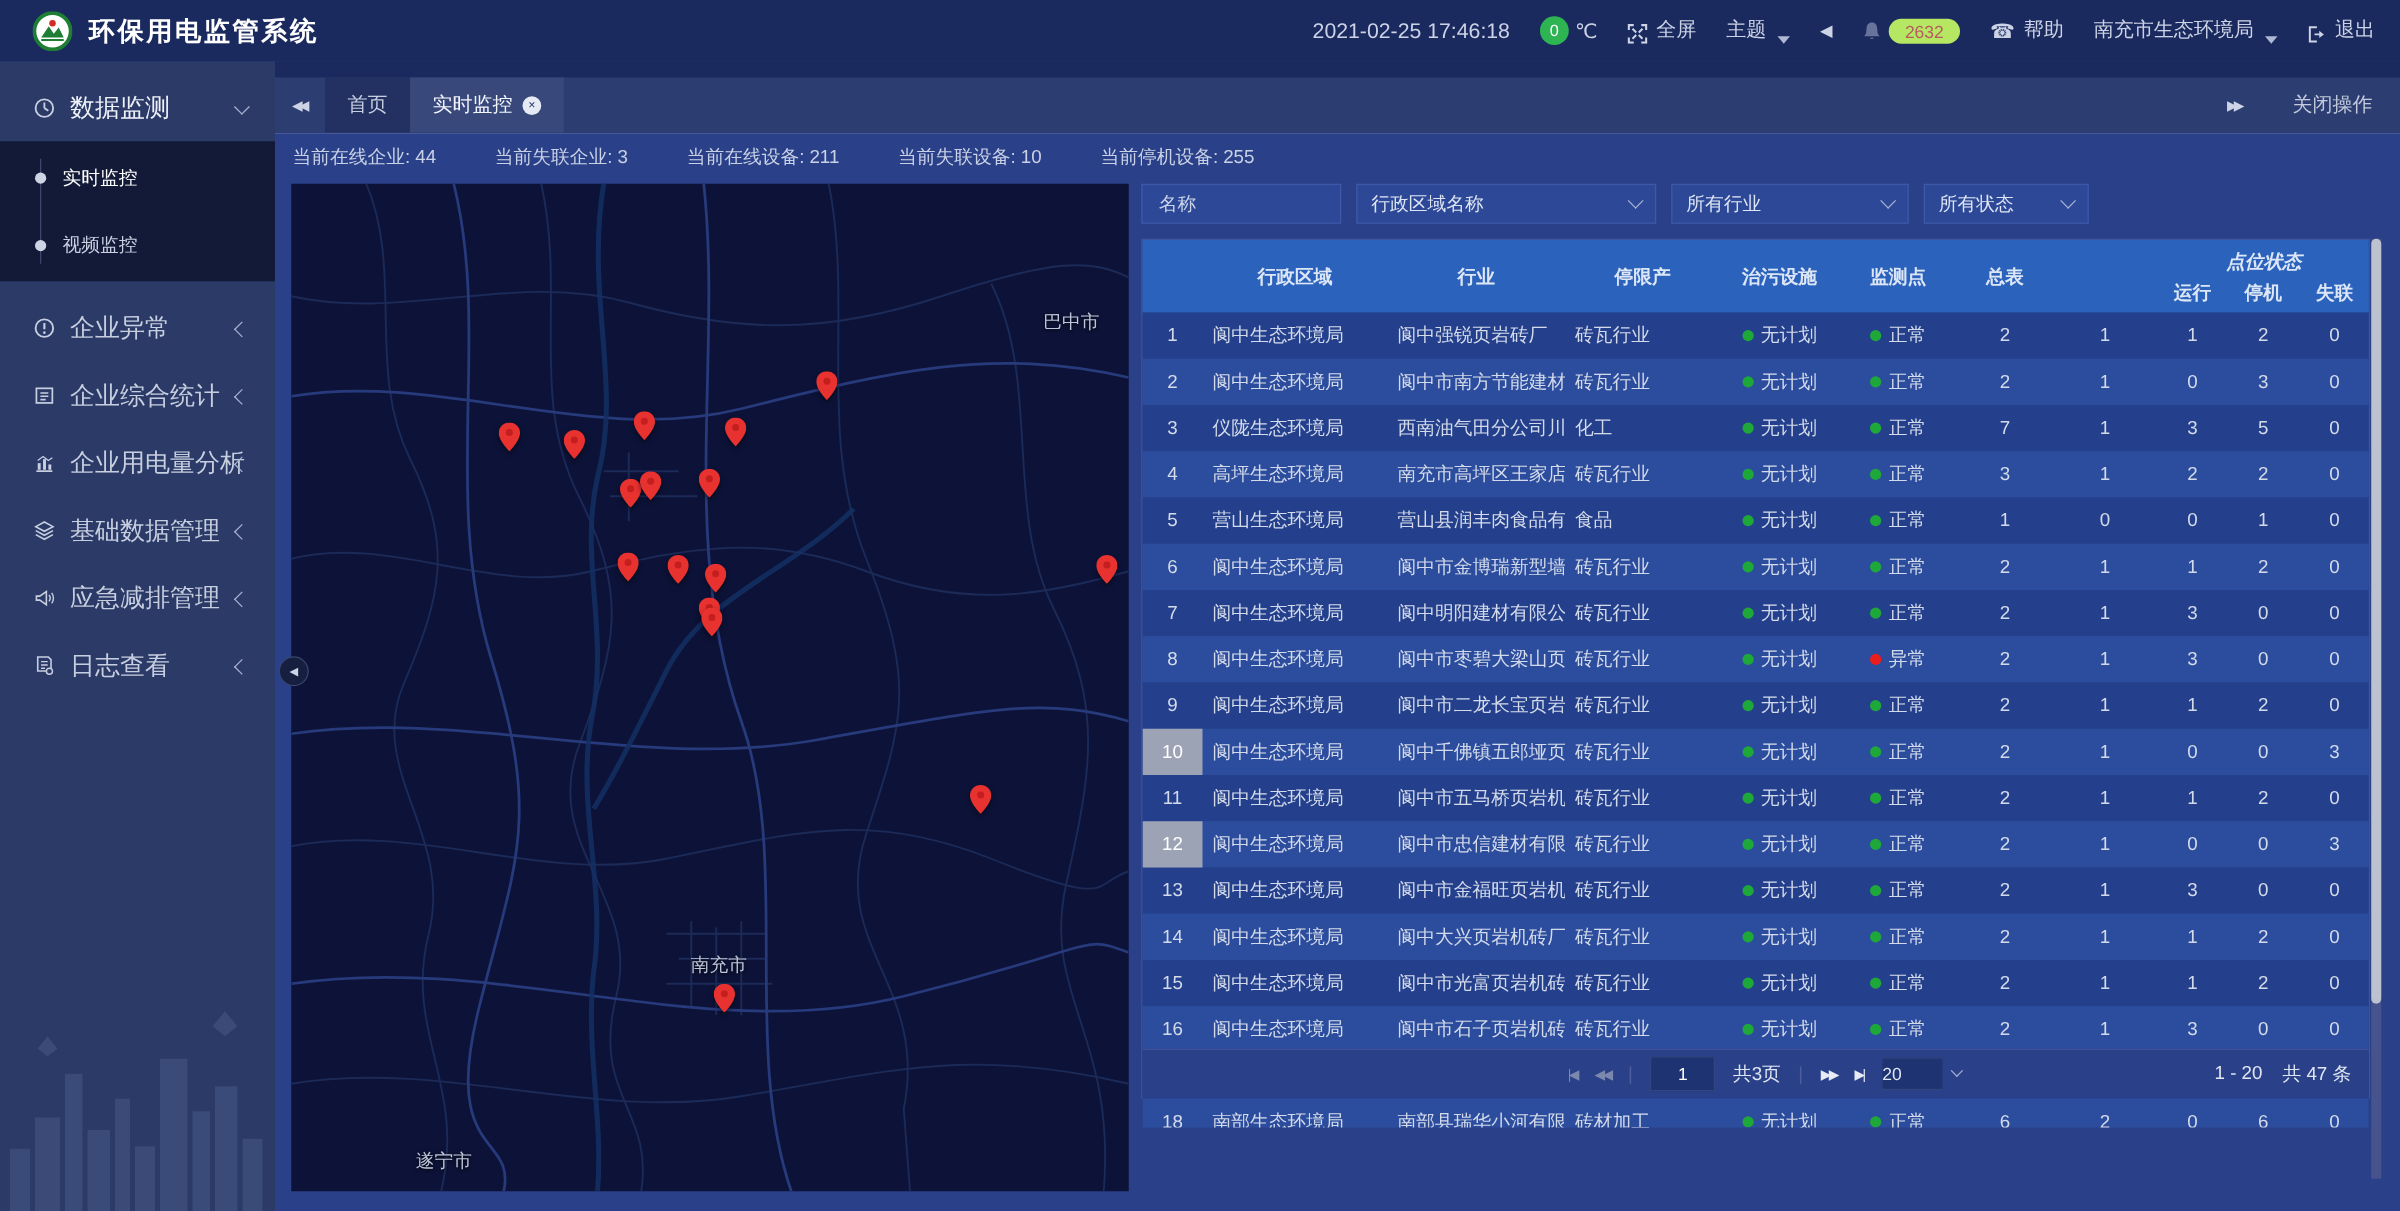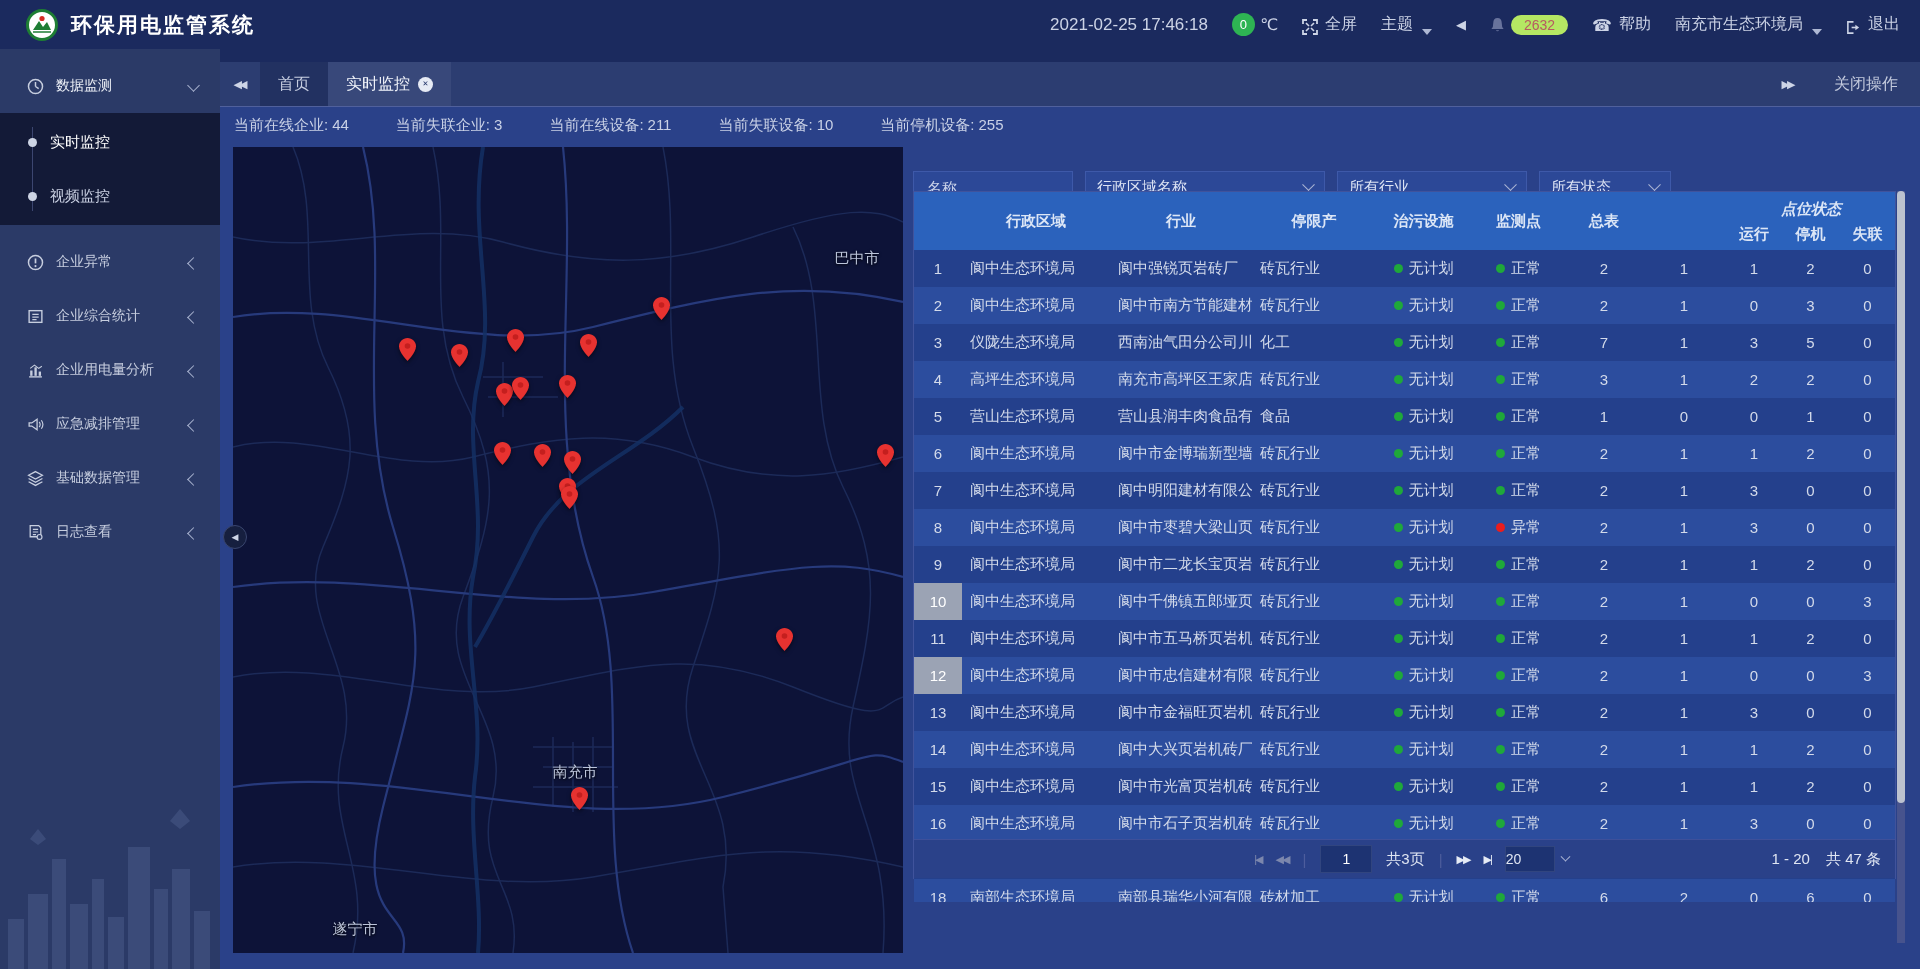--- a/index.html
+++ b/index.html
@@ -36,21 +36,21 @@
   .tab.home{background:#223161;margin-left:2px;}
   .tab.active{background:#38487a;color:#f2f5fb;gap:8px;}
   .tab-close{width:15px;height:15px;border-radius:50%;background:#e6eaf4;color:#2b3c6e;
              font-size:9px;line-height:15px;text-align:center;font-weight:bold;}
   .tabbar-right{margin-left:auto;display:flex;align-items:center;gap:28px;padding-right:22px;}
   .close-ops{font-size:16px;color:#c3cadd;cursor:pointer;}
 
   
   .sidebar{position:absolute;left:0;top:49px;width:220px;height:920px;background:#2b3a67;
            color:#c7cedf;z-index:25;padding-top:10px;box-sizing:border-box;overflow:hidden;}
-  .group{height:54px;display:flex;align-items:center;padding-left:27px;font-size:14px;
+  .group{height:54px;display:flex;align-items:center;padding-left:27px;font-size:20px;
          position:relative;cursor:pointer;}
   .group.first{color:#eef1f8;}
   .gicon{width:17px;height:17px;margin-right:12px;flex:0 0 auto;}
   .gicon svg{display:block;}
   .chev{position:absolute;right:22px;width:8px;height:8px;border-color:#aab3d0;border-style:solid;border-width:0;}
   .chev.down{border-right-width:1.6px;border-bottom-width:1.6px;transform:rotate(45deg);top:22px;}
   .chev.left{border-left-width:1.6px;border-bottom-width:1.6px;transform:rotate(45deg);top:24px;}
   .submenu{background:#131a37;position:relative;padding:2px 0;margin-bottom:10px;}
   .vline{position:absolute;left:32px;top:14px;bottom:14px;width:1px;background:#3c4670;}
   .schild{height:54px;display:flex;align-items:center;padding-left:50px;font-size:15px;
@@ -72,21 +72,21 @@
         text-shadow:0 1px 3px #000;white-space:nowrap;}
   .pin{position:absolute;width:17px;height:23px;filter:drop-shadow(0 2px 2px rgba(0,0,0,.5));}
   .collapse-handle{position:absolute;left:3px;top:418px;width:22px;height:22px;border-radius:50%;
         background:#161f3f;border:1px solid #39456e;display:flex;align-items:center;
         justify-content:center;color:#cdd4e6;font-size:9px;cursor:pointer;z-index:5;}
 
   
   .filters{position:absolute;left:693px;top:40px;display:flex;gap:12px;}
   .fbox{height:32px;background:#2c4897;border:1px solid #3e59a9;color:#dde4f4;font-size:15px;
         display:flex;align-items:center;justify-content:space-between;padding:0 11px;
-        box-sizing:border-box;cursor:pointer;margin-top:24px;}
+        box-sizing:border-box;cursor:pointer;}
   .fbox input{background:transparent;border:none;outline:none;color:#dde4f4;font-size:15px;
         width:100%;font-family:inherit;}
   .fbox input::placeholder{color:#ccd4ea;opacity:1;}
   .selchev{width:8px;height:8px;border-right:1.6px solid #aab4d4;border-bottom:1.6px solid #aab4d4;
         transform:rotate(45deg) translate(-2px,-2px);flex:0 0 auto;}
 
   
   .table-wrap{position:absolute;left:693px;top:84px;width:983px;height:688px;
         border:1px solid #40539c;box-sizing:border-box;}
   .gridrow{display:grid;grid-template-columns:48px 148px 142px 124px 95px 95px 76px 84px 56px 57px 57px;}
@@ -236,36 +236,36 @@
               <rect x="11" y="9" width="2.2" height="4" fill="#c7cedf"></rect>
               <path d="M3 6l4-3 4 3 3-2" stroke="#c7cedf" stroke-width="1" fill="none"></path>
             </svg>
           </span>
        <span>企业用电量分析</span>
        <span class="chev left"></span>
      </div>
         <div class="group">
        <span class="gicon">
             <svg width="17" height="17" viewBox="0 0 16 16">
-              <path d="M2 6.5v3h2.5L9.5 13V3L4.5 6.5z" stroke="#c7cedf" stroke-width="1.2" fill="none"></path>
-              <path d="M11.5 5.5c1 1.4 1 3.6 0 5 M13.5 4c1.7 2.3 1.7 5.7 0 8" stroke="#c7cedf" stroke-width="1.1" fill="none"></path>
-            </svg>
-          </span>
-       <span>应急减排管理</span>
-       <span class="chev left"></span>
-     </div>
-        <div class="group">
-       <span class="gicon">
-            <svg width="17" height="17" viewBox="0 0 16 16">
               <path d="M8 1.5L14.5 5 8 8.5 1.5 5z" stroke="#c7cedf" stroke-width="1.2" fill="none"></path>
               <path d="M1.5 8L8 11.5 14.5 8" stroke="#c7cedf" stroke-width="1.2" fill="none"></path>
               <path d="M1.5 11L8 14.5 14.5 11" stroke="#c7cedf" stroke-width="1.2" fill="none"></path>
             </svg>
           </span>
        <span>基础数据管理</span>
+       <span class="chev left"></span>
+     </div>
+        <div class="group">
+       <span class="gicon">
+            <svg width="17" height="17" viewBox="0 0 16 16">
+              <path d="M2 6.5v3h2.5L9.5 13V3L4.5 6.5z" stroke="#c7cedf" stroke-width="1.2" fill="none"></path>
+              <path d="M11.5 5.5c1 1.4 1 3.6 0 5 M13.5 4c1.7 2.3 1.7 5.7 0 8" stroke="#c7cedf" stroke-width="1.1" fill="none"></path>
+            </svg>
+          </span>
+       <span>应急减排管理</span>
        <span class="chev left"></span>
      </div>
         <div class="group">
        <span class="gicon">
             <svg width="17" height="17" viewBox="0 0 16 16">
               <path d="M3 1.5h8l2 2V12H3z" stroke="#c7cedf" stroke-width="1.2" fill="none"></path>
               <path d="M5.5 5h5M5.5 7.5h5M5.5 10h3" stroke="#c7cedf" stroke-width="1.1"></path>
               <circle cx="11.8" cy="12.2" r="2.3" stroke="#c7cedf" stroke-width="1.1" fill="#2b3a67"></circle>
             </svg>
           </span>

